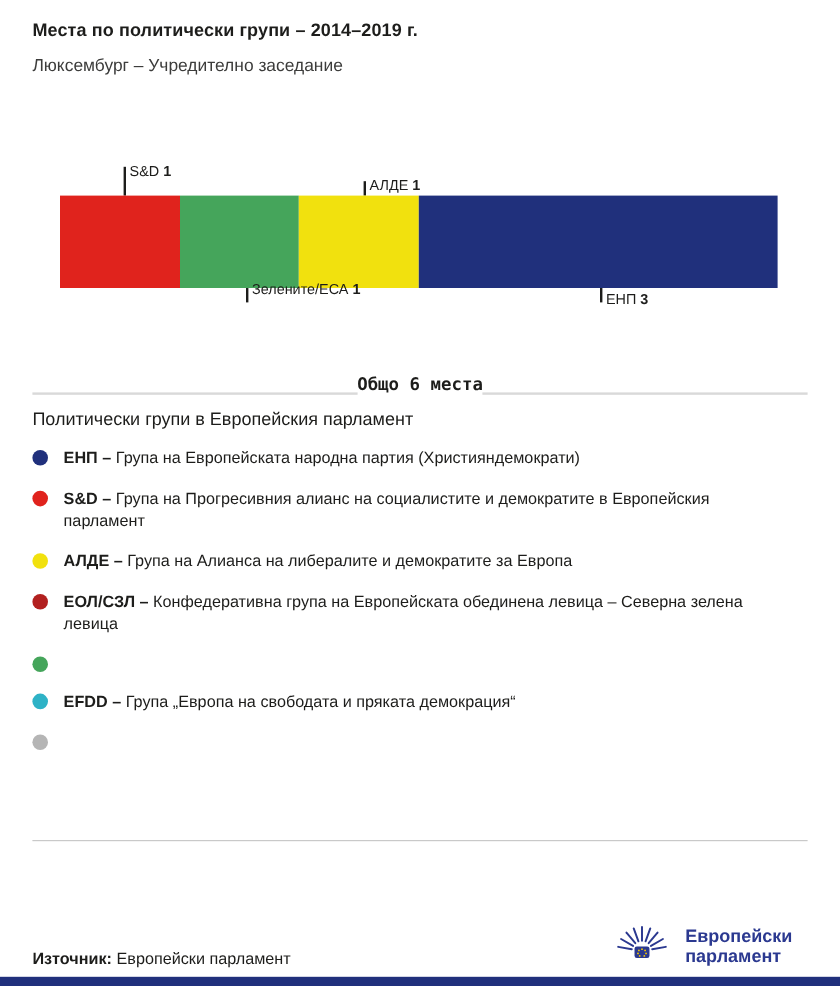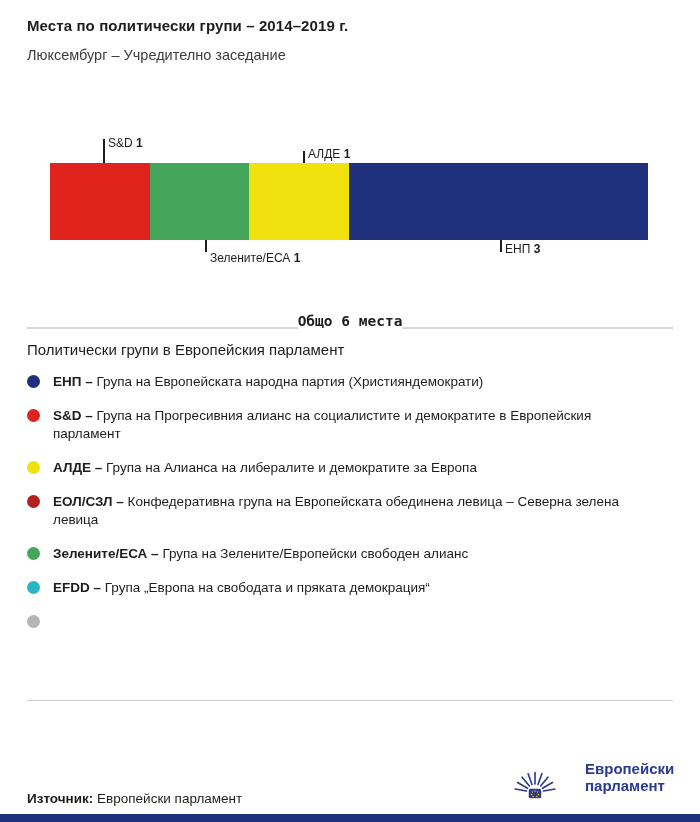--- a/index.html
+++ b/index.html
@@ -26,21 +26,21 @@
   .dot{width:13px;height:13px;border-radius:50%;flex:0 0 13px;margin-right:13px;margin-top:2px;}
   .legend-text{margin:0;font-size:13.5px;line-height:18px;}
   .legend-text b{font-weight:700;}
 
   .divider{position:absolute;left:27px;top:700px;width:646px;height:1px;background:#c9c9c9;}
   .footnote{position:absolute;left:27px;top:711px;width:645px;font-size:11.5px;line-height:17px;color:#2b2b2a;}
 
   .source{position:absolute;left:27px;top:791px;font-size:13.5px;}
   .source b{font-weight:700;}
 
-  .logo-wrap{position:absolute;left:512px;top:760px;display:flex;align-items:flex-start;gap:27px;}
+  .logo-wrap{position:absolute;left:512px;top:760px;display:flex;align-items:flex-end;gap:13px;}
   .logo-text{font-weight:700;font-size:15px;line-height:17px;}
 
   .bottom-bar{position:absolute;left:0;bottom:0;width:700px;height:8px;}
 </style>
 </head>
 <body>
 
 <div class="page">
 
   <div class="title">Места по политически групи – 2014–2019 г.</div>
@@ -53,21 +53,21 @@
   <div class="callout" style="left:308px;top:147px"><span>АЛДЕ</span>&nbsp;<b>1</b></div>
 
   <div class="bar">
     <div class="seg" style="background-color: rgb(224, 35, 29); width: 16.6667%;"></div>
     <div class="seg" style="background-color: rgb(69, 165, 91); width: 16.6667%;"></div>
     <div class="seg" style="background-color: rgb(241, 225, 14); width: 16.6667%;"></div>
     <div class="seg" style="background-color: rgb(32, 48, 124); width: 50%;"></div>
   </div>
 
   <div class="tick" style="left:205px;top:240px;height:12px"></div>
-  <div class="callout" style="left:210px;top:251px"><span>Зелените/ЕСА</span>&nbsp;<b>1</b></div>
+  <div class="callout" style="left:210px;top:234px"><span>Зелените/ЕСА</span>&nbsp;<b>1</b></div>
 
   <div class="tick" style="left:500px;top:240px;height:12px"></div>
   <div class="callout" style="left:505px;top:242px"><span>ЕНП</span>&nbsp;<b>3</b></div>
 
   <div class="total-row">
     <div class="total-line" style="background-color: rgb(217, 217, 217);"></div>
     <div class="total-label">Общо 6 места</div>
     <div class="total-line" style="background-color: rgb(217, 217, 217);"></div>
   </div>
 
@@ -85,21 +85,20 @@
     <div class="legend-item">
       <span class="dot" style="background-color: rgb(241, 225, 14);"></span>
       <p class="legend-text"><b>АЛДЕ –</b> <span>Група на Алианса на либералите и демократите за Европа</span></p>
     </div>
     <div class="legend-item">
       <span class="dot" style="background-color: rgb(178, 32, 31);"></span>
       <p class="legend-text"><b>ЕОЛ/СЗЛ –</b> <span>Конфедеративна група на Европейската обединена левица – Северна зелена левица</span></p>
     </div>
     <div class="legend-item">
       <span class="dot" style="background-color: rgb(69, 165, 91);"></span>
-      <p class="legend-text"><b>Зелените/ЕСА –</b> <span>Група на Зелените/Европейски свободен алианс</span></p>
     </div>
     <div class="legend-item">
       <span class="dot" style="background-color: rgb(46, 178, 198);"></span>
       <p class="legend-text"><b>EFDD –</b> <span>Група „Европа на свободата и пряката демокрация“</span></p>
     </div>
     <div class="legend-item">
       <span class="dot" style="background-color: rgb(181, 181, 181);"></span>
     </div>
   </div>
 

